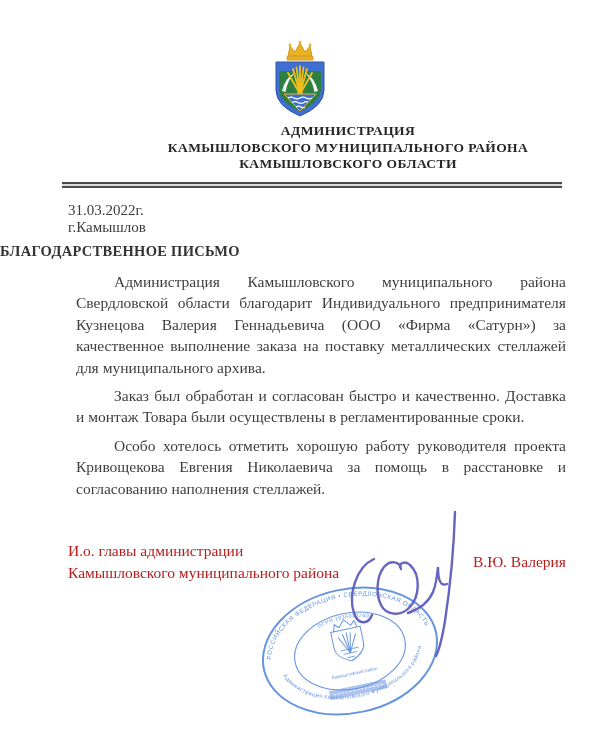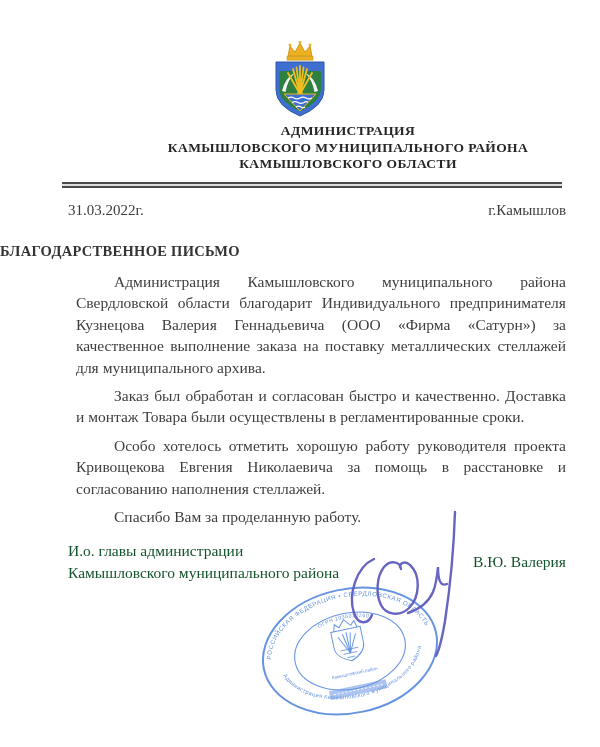--- a/index.html
+++ b/index.html
@@ -15,38 +15,38 @@
     font-weight:bold;font-size:13.5px;line-height:16.5px;color:#262626;letter-spacing:.4px;margin-left:48px;
   }
   
   .rule{
     position:absolute;top:182px;left:62px;width:500px;height:2px;
     background:#dcdcdc;border-top:2px solid #4a4a4a;border-bottom:2px solid #4a4a4a;
   }
   
   .meta-row{
     position:absolute;top:202px;left:68px;width:498px;
-    display:flex;justify-content:space-between;font-size:15px;color:#3d3d3d;
+    display:flex;justify-content:space-between;font-size:15px;color:#3d3d3d;flex-direction:column;
   }
   
   .title{
     position:absolute;top:243px;left:0;width:100%;
     font-weight:bold;font-size:14.5px;letter-spacing:.3px;color:#333333;
   }
   
   .body-text{
     position:absolute;top:271px;left:68px;width:498px;
     font-size:15.5px;line-height:21.4px;text-align:justify;color:#3e3e3e;
   }
   .body-text p{margin:0 0 7px 8px;text-indent:38px;}
   
   .sign-row{
     position:absolute;top:540px;left:68px;width:498px;height:44px;
     display:flex;justify-content:space-between;align-items:center;
-    font-size:15.5px;color:#14532d;
+    font-size:15.5px;color:#b91c1c;
   }
   .sign-left div{line-height:22px;}
   .sign-name{white-space:nowrap;}
   
   .stamp{position:absolute;left:257px;top:583px;opacity:.85;}
   .stamp text{fill:#4d82dc;font-family:"Liberation Sans","DejaVu Sans",sans-serif;}
   .ink{position:absolute;left:338px;top:503px;}
 </style>
 </head>
 <body>
@@ -102,21 +102,20 @@
     <span>31.03.2022г.</span>
     <span>г.Камышлов</span>
   </div>
 
   <div class="title">БЛАГОДАРСТВЕННОЕ ПИСЬМО</div>
 
   <div class="body-text">
     <p>Администрация Камышловского муниципального района Свердловской области  благодарит  Индивидуального предпринимателя Кузнецова Валерия Геннадьевича (ООО «Фирма «Сатурн») за качественное выполнение заказа на поставку металлических стеллажей для муниципального архива.</p>
     <p>Заказ был обработан и согласован быстро и качественно. Доставка и монтаж Товара были осуществлены в регламентированные сроки.</p>
     <p>Особо хотелось отметить хорошую работу руководителя проекта Кривощекова Евгения Николаевича за помощь в расстановке и согласованию наполнения стеллажей.</p>
-    <p>Спасибо Вам за проделанную работу.</p>
   </div>
 
   <div class="sign-row">
     <div class="sign-left">
       <div>И.о. главы администрации</div>
       <div>Камышловского муниципального района</div>
     </div>
     <div class="sign-name">В.Ю. Валерия</div>
   </div>
 

